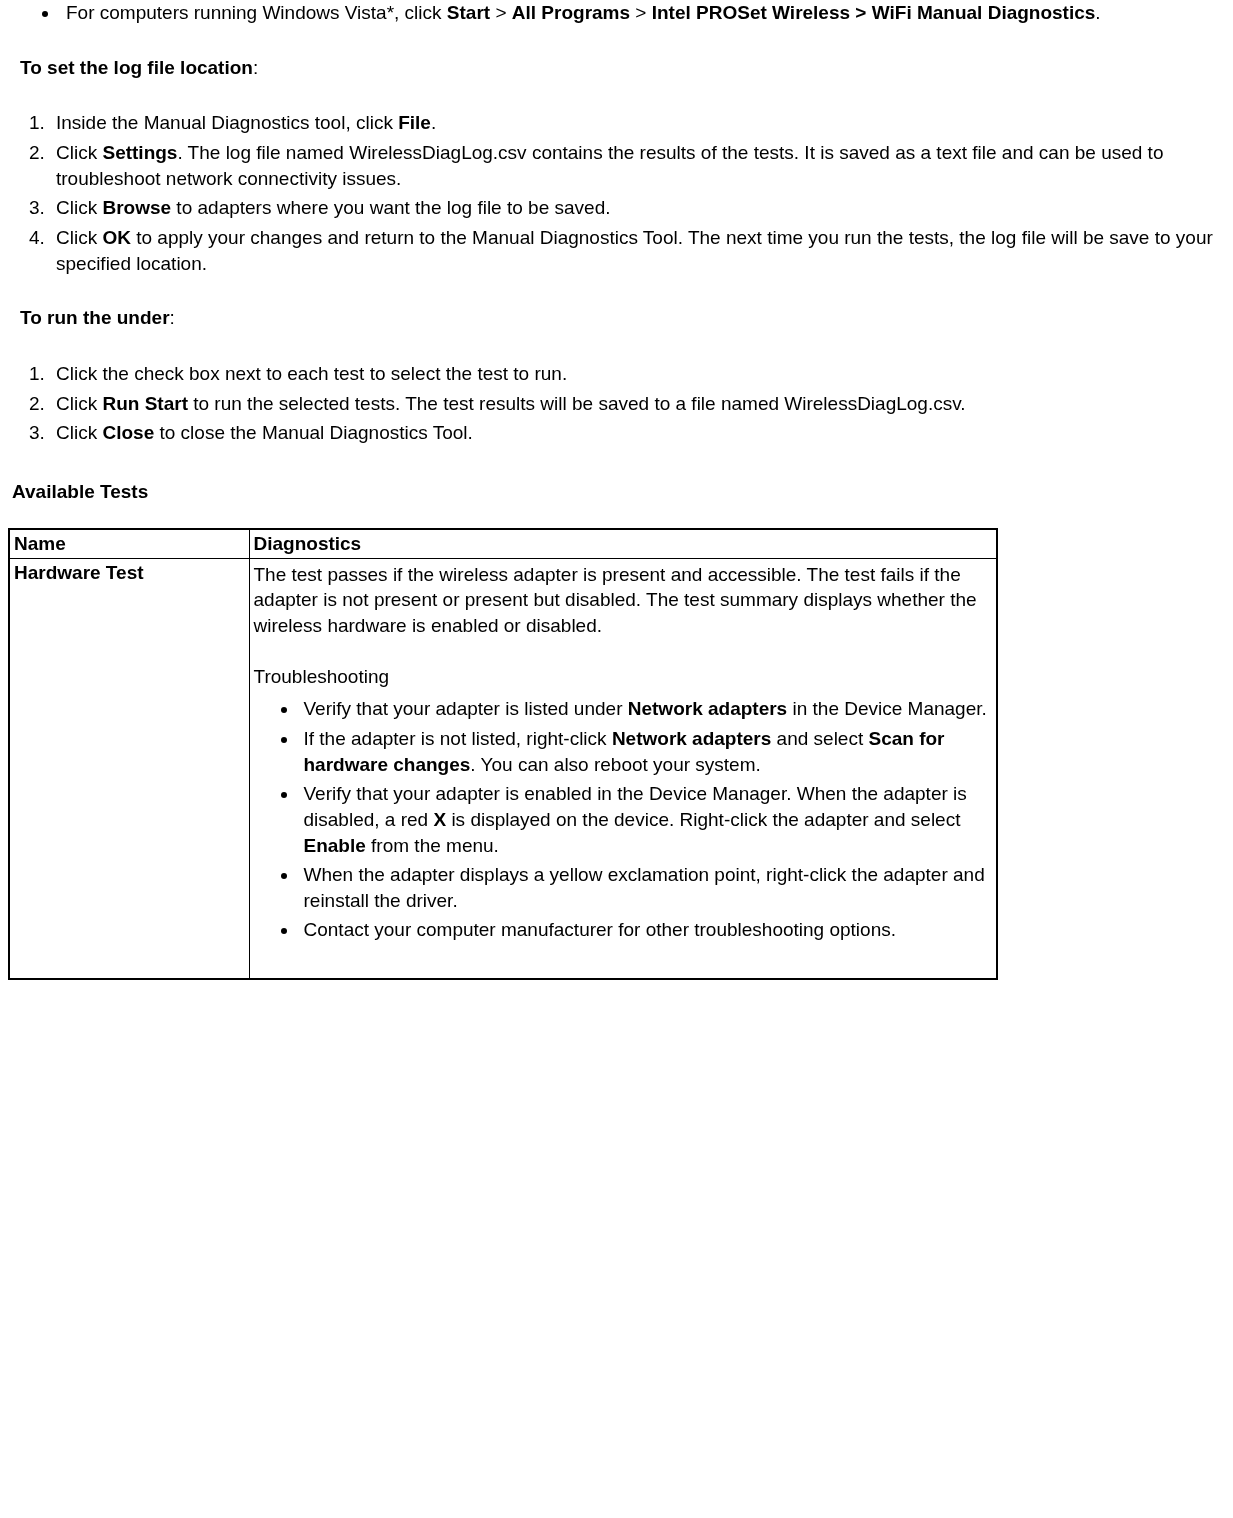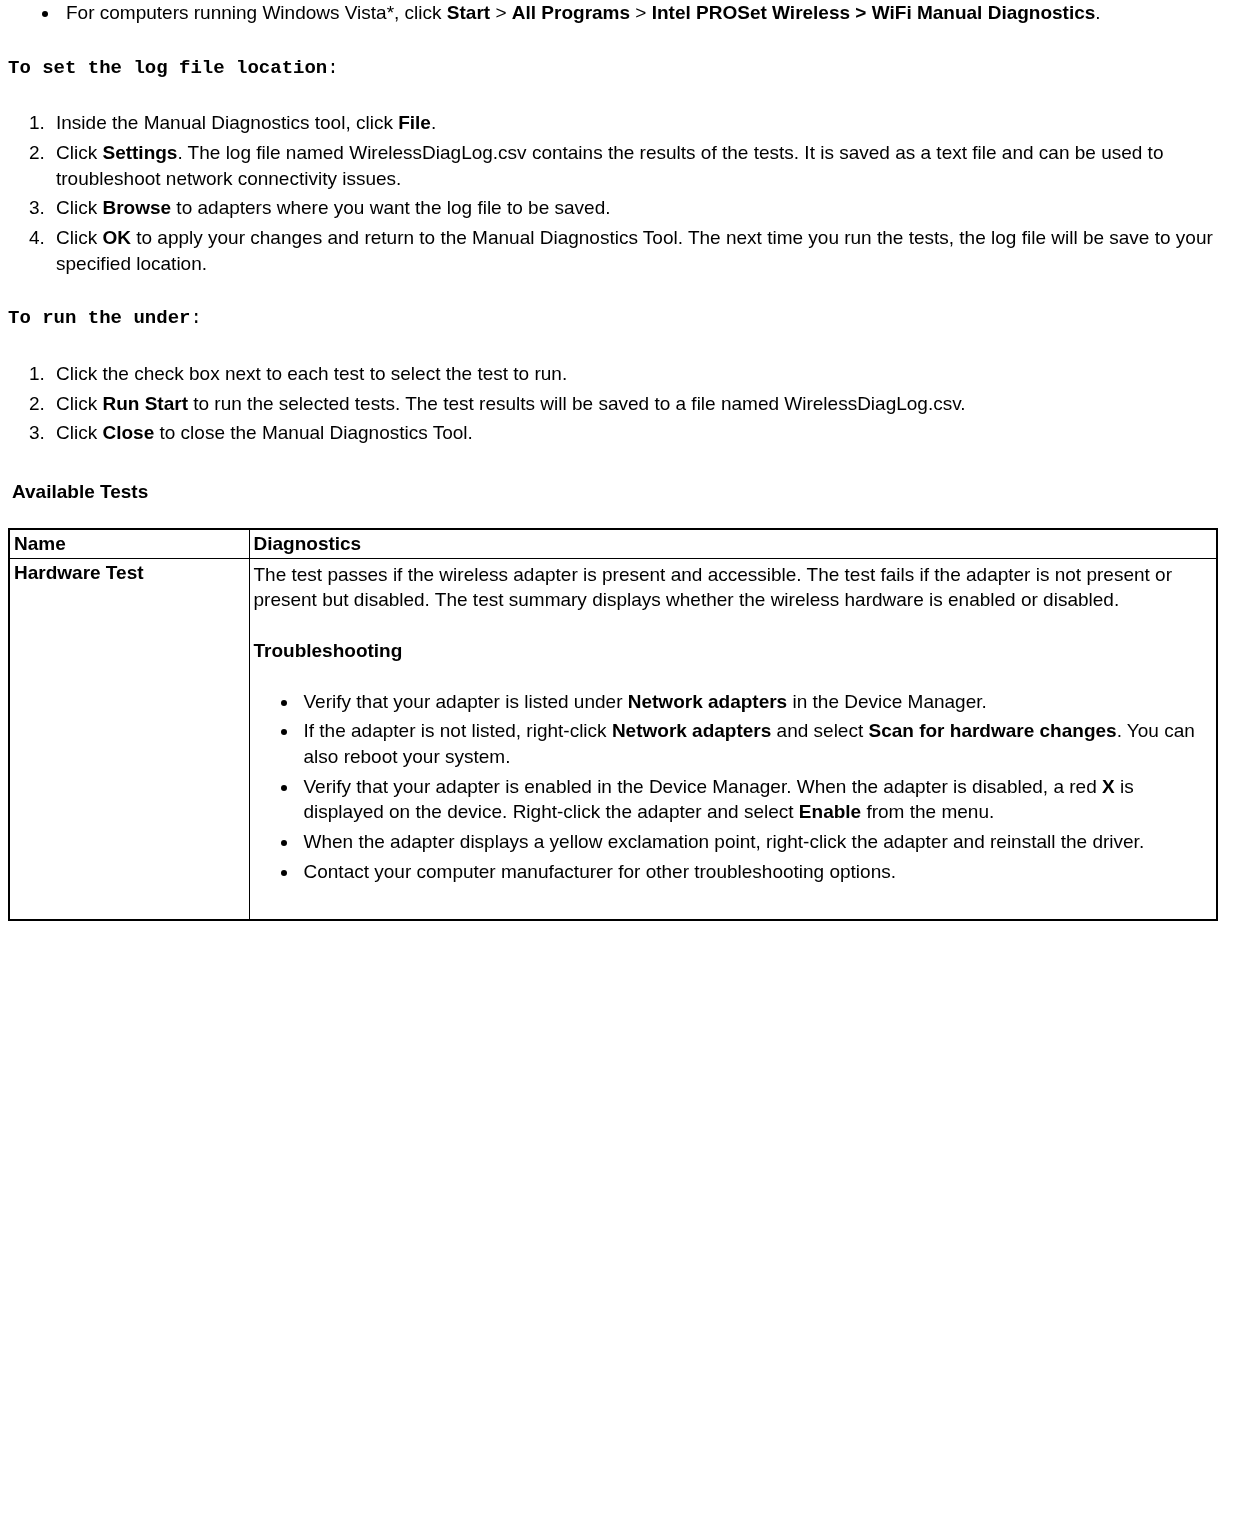--- a/index.html
+++ b/index.html
@@ -24,54 +24,53 @@
     margin: 0 0 25px 8px;
     padding-left: 42px;
   }
   ol li {
     padding-left: 6px;
     margin-bottom: 4px;
     line-height: 1.35;
   }
   p.section {
     margin: 30px 0 30px 0;
-    padding-left: 8px;
+    padding-left: 20px;
     line-height: 1.3;
-    font-family: Liberation Mono, monospace;
   }
   p.section-title {
     font-weight: bold;
     margin: 35px 0 25px 0;
     padding-left: 12px;
   }
   b { font-weight: bold; }
   table {
     border-collapse: collapse;
-    width: 1210px;
+    width: 990px;
     margin-left: 8px;
     border: 2px solid #000;
   }
   th, td {
     border: 1px solid #000;
     text-align: left;
     vertical-align: top;
     padding: 3px 4px 3px 4px;
     font-size: 19px;
     font-family: Verdana, Geneva, sans-serif;
   }
   th {
     font-weight: bold;
   }
   td.desc p {
     margin: 0 0 25px 0;
     line-height: 1.35;
   }
   td.desc p.ts {
-    font-weight: bold;
-    margin: 25px 0 25px 0;
+    font-weight: normal;
+    margin: 25px 0 7px 0;
   }
   td.desc ul {
     list-style-type: disc;
     padding-left: 45px;
     margin: 0 0 32px 0;
   }
   td.desc ul li {
     padding-left: 5px;
     margin-bottom: 4px;
     line-height: 1.35;

